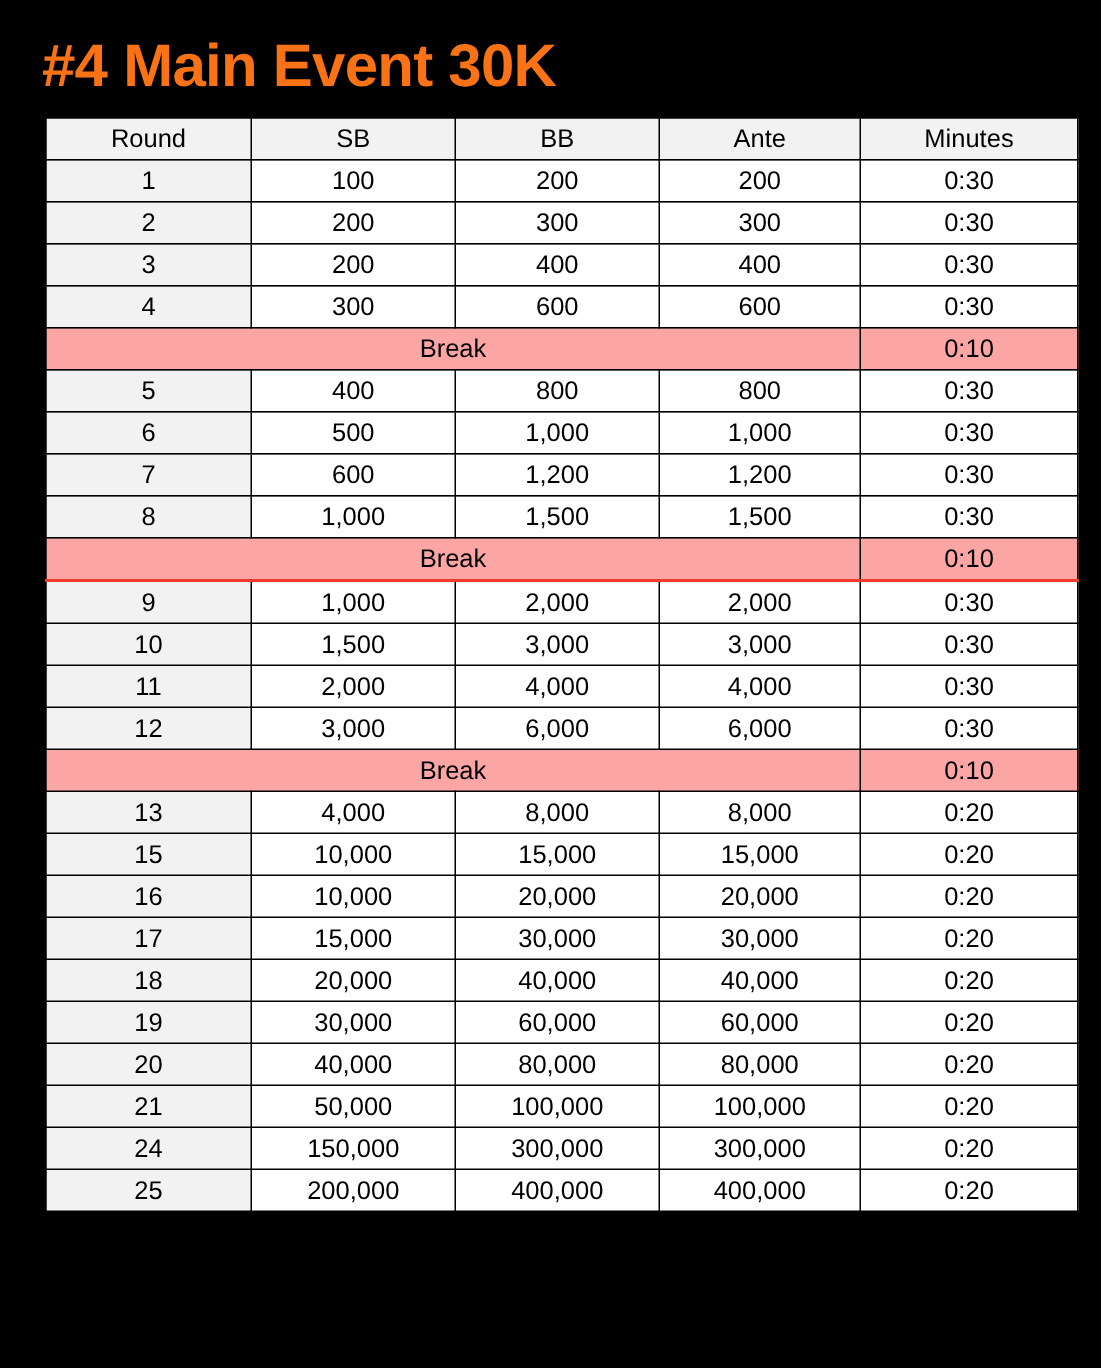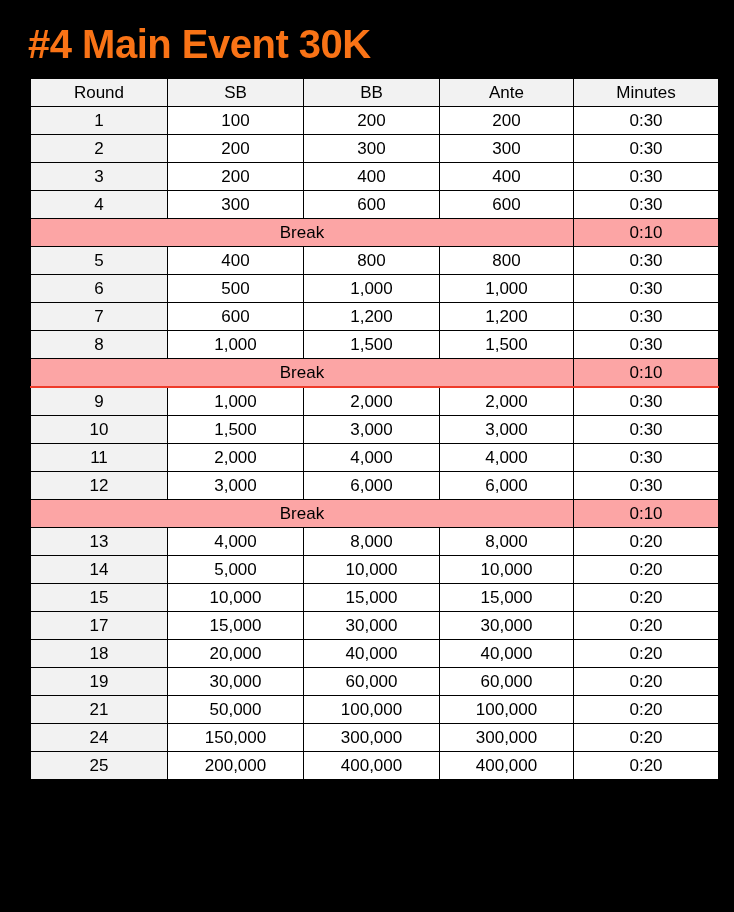--- a/index.html
+++ b/index.html
@@ -179,34 +179,34 @@
         <td>0:10</td>
       </tr>
       <tr>
         <td class="round-col">13</td>
         <td>4,000</td>
         <td>8,000</td>
         <td>8,000</td>
         <td>0:20</td>
       </tr>
       <tr>
-        <td class="round-col">14</td>
-        <td>5,000</td>
-        <td>10,000</td>
-        <td>10,000</td>
-        <td>0:20</td>
-      </tr>
-      <tr>
         <td class="round-col">15</td>
         <td>10,000</td>
         <td>15,000</td>
         <td>15,000</td>
         <td>0:20</td>
       </tr>
       <tr>
+        <td class="round-col">16</td>
+        <td>10,000</td>
+        <td>20,000</td>
+        <td>20,000</td>
+        <td>0:20</td>
+      </tr>
+      <tr>
         <td class="round-col">17</td>
         <td>15,000</td>
         <td>30,000</td>
         <td>30,000</td>
         <td>0:20</td>
       </tr>
       <tr>
         <td class="round-col">18</td>
         <td>20,000</td>
         <td>40,000</td>
@@ -214,20 +214,27 @@
         <td>0:20</td>
       </tr>
       <tr>
         <td class="round-col">19</td>
         <td>30,000</td>
         <td>60,000</td>
         <td>60,000</td>
         <td>0:20</td>
       </tr>
       <tr>
+        <td class="round-col">20</td>
+        <td>40,000</td>
+        <td>80,000</td>
+        <td>80,000</td>
+        <td>0:20</td>
+      </tr>
+      <tr>
         <td class="round-col">21</td>
         <td>50,000</td>
         <td>100,000</td>
         <td>100,000</td>
         <td>0:20</td>
       </tr>
       <tr>
         <td class="round-col">24</td>
         <td>150,000</td>
         <td>300,000</td>

